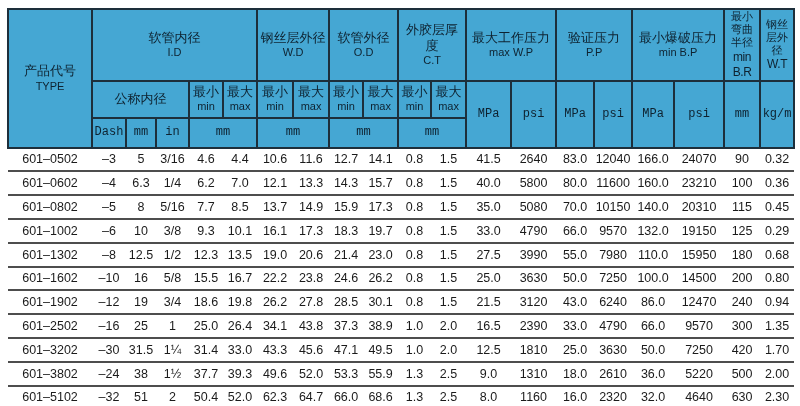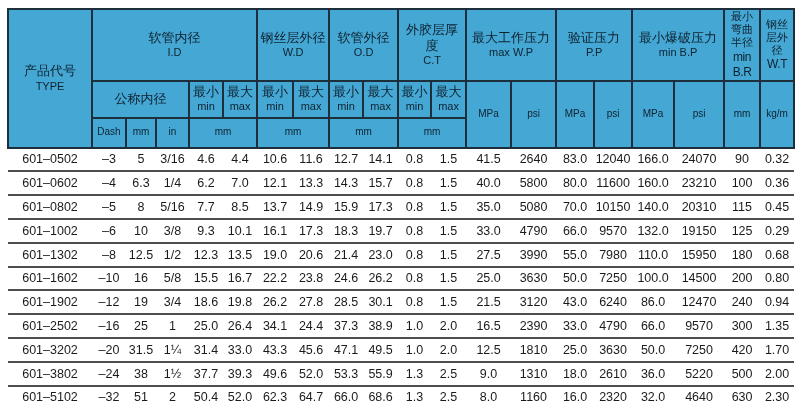--- a/index.html
+++ b/index.html
@@ -27,21 +27,21 @@
     overflow: hidden;
     line-height: 1.25;
   }
   tr.hr1 th { height: 55px; }
   tr.hr2 th { height: 35px; }
   tr.hr3 th { height: 28px; margin-top: 24px; }
   .zh { font-size: 13px; display: block; }
   .en { font-size: 11px; display: block; }
   .zh-wrap { font-size: 11px; display: block; line-height: 1.2; }
   .sm { font-size: 12px; letter-spacing: -0.4px; display: block; }
-  .unit { font-size: 10px; }
+  .unit { font-size: 12px; font-family: Liberation Mono, monospace; }
   
   tbody td {
     border: none;
     border-bottom: 2px solid #4d4d4d;
     background: #ffffff;
     height: 21.8px;
     text-align: center;
     vertical-align: middle;
     font-size: 12.5px;
     color: #1b1b1b;
@@ -331,37 +331,37 @@
           <td>0.94</td>
         </tr>
         <tr>
           <td>601–2502</td>
           <td>–16</td>
           <td>25</td>
           <td>1</td>
           <td>25.0</td>
           <td>26.4</td>
           <td>34.1</td>
-          <td>24.4</td>
+          <td>43.8</td>
           <td>37.3</td>
           <td>38.9</td>
           <td>1.0</td>
           <td>2.0</td>
           <td>16.5</td>
           <td>2390</td>
           <td>33.0</td>
           <td>4790</td>
           <td>66.0</td>
           <td>9570</td>
           <td>300</td>
           <td>1.35</td>
         </tr>
         <tr>
           <td>601–3202</td>
-          <td>–20</td>
+          <td>–30</td>
           <td>31.5</td>
           <td>1¼</td>
           <td>31.4</td>
           <td>33.0</td>
           <td>43.3</td>
           <td>45.6</td>
           <td>47.1</td>
           <td>49.5</td>
           <td>1.0</td>
           <td>2.0</td>

